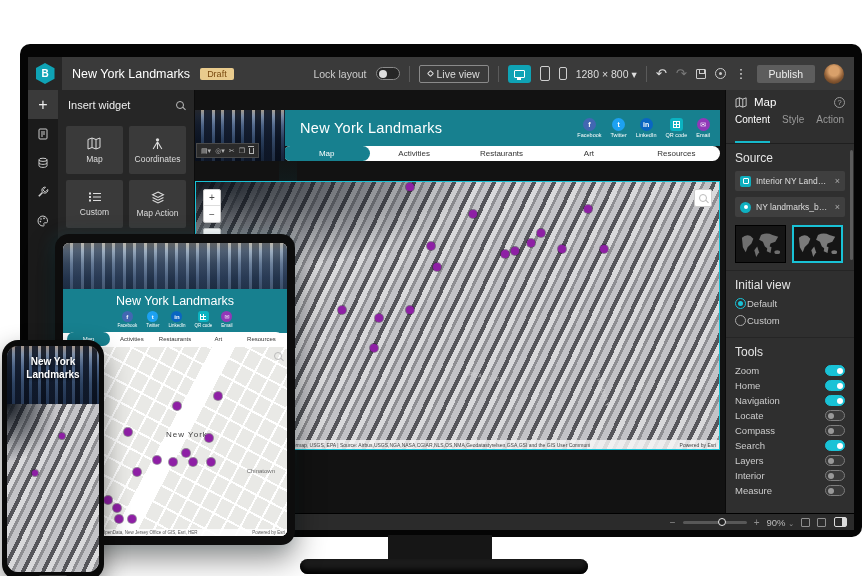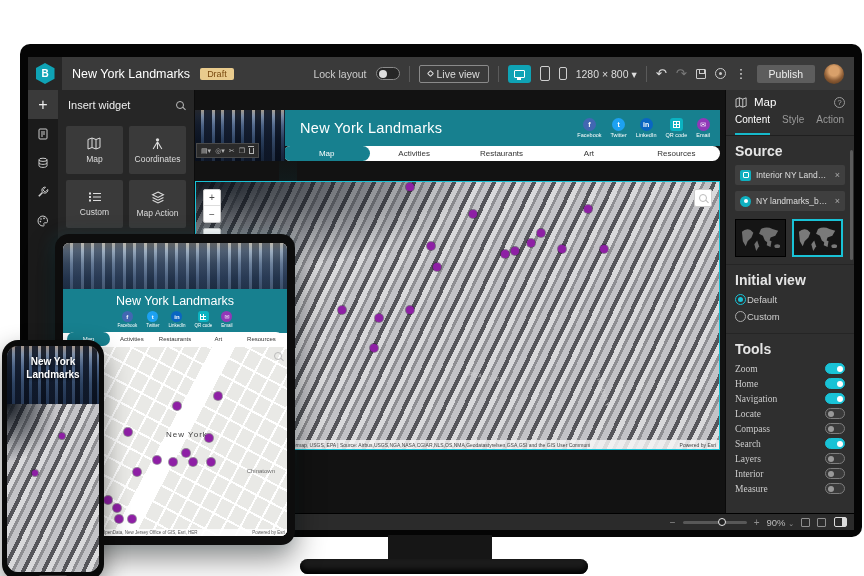--- a/index.html
+++ b/index.html
@@ -117,41 +117,41 @@
   .attrib{position:absolute;left:0;right:0;bottom:0;height:9px;background:rgba(245,245,245,.85);display:flex;align-items:center;z-index:2;}
   .attrib .atext{font-size:5px;color:#444;white-space:nowrap;overflow:hidden;flex:1;padding-left:3px;}
   .attrib .pwr{font-size:5px;color:#444;padding:0 3px;white-space:nowrap;}
 
   
   .rpanel{width:129px;background:#2f2f2f;border-left:1px solid #0a0a0a;position:relative;color:#ccc;}
   .rp-head{display:flex;align-items:center;gap:6px;padding:6px 9px 4px 9px;}
   .rp-title{color:#fff;font-size:11.5px;}
   .help-ic{margin-left:auto;width:11px;height:11px;border:1px solid #999;border-radius:50%;color:#aaa;font-size:7.5px;display:flex;align-items:center;justify-content:center;}
   .rp-tabs{display:flex;gap:12px;padding:2px 9px 0 9px;border-bottom:1px solid #1f1f1f;}
-  .rp-tab{font-size:10px;color:#999;padding-bottom:8px;border-bottom:2px solid transparent;text-align:center;}
+  .rp-tab{font-size:10px;color:#999;padding-bottom:16px;border-bottom:2px solid transparent;text-align:center;}
   .rp-tab.active{color:#fff;border-bottom-color:#16b9cb;}
   .rp-sec{padding:7px 9px 5px 9px;border-bottom:1px solid #252525;}
-  .rp-h{font-size:14px;color:#e5e5e5;margin-bottom:4px;font-weight:bold;}
+  .rp-h{font-size:12px;color:#e5e5e5;margin-bottom:4px;}
   .rp-desc{font-size:8.5px;color:#9a9a9a;line-height:1.35;}
   .srcitem{height:20px;background:#3f3f3f;border-radius:2px;display:flex;align-items:center;gap:5px;padding:0 5px;margin-top:6px;}
   .srcitem .slbl{flex:1;font-size:8.5px;color:#ddd;white-space:nowrap;overflow:hidden;text-overflow:ellipsis;}
   .srcitem .x{font-size:9px;color:#aaa;}
   .src-ic-sq{width:11px;height:11px;border-radius:2px;background:#0fb0c0;position:relative;flex:none;}
   .src-ic-sq::after{content:"";position:absolute;inset:2.5px;border:1px solid #fff;border-radius:1px;}
   .src-ic-ci{width:11px;height:11px;border-radius:50%;background:#0fb0c0;position:relative;flex:none;}
   .src-ic-ci::after{content:"";position:absolute;inset:3.5px;border-radius:50%;background:#fff;}
   .thumbrow{display:flex;gap:6px;margin-top:8px;margin-bottom:2px;}
   .thumb{width:51px;height:38px;background:#151515;border:1px solid #000;display:flex;align-items:center;justify-content:center;}
   .thumb.sel{border:2px solid #19c2d6;}
   .radio-row{display:flex;align-items:center;gap:1px;margin:6px 0;}
   .radio{width:11px;height:11px;border-radius:50%;border:1.3px solid #aaa;position:relative;flex:none;}
   .radio.sel{border-color:#19c2d6;}
   .radio.sel::after{content:"";position:absolute;inset:2px;border-radius:50%;background:#19c2d6;}
   .radio-lb{font-size:9.5px;color:#ccc;}
-  .tool-row{display:flex;align-items:center;justify-content:space-between;height:15px;font-family:Liberation Serif, serif;}
+  .tool-row{display:flex;align-items:center;justify-content:space-between;height:15px;}
   .tool-lb{font-size:9.5px;color:#ccc;}
   .toggle{width:20px;height:11px;border-radius:6px;background:#3a3a3a;border:1px solid #7d7d7d;position:relative;flex:none;}
   .toggle::after{content:"";position:absolute;left:1.5px;top:1.5px;width:6px;height:6px;border-radius:50%;background:#999;}
   .toggle.on{background:#19c2d6;border-color:#19c2d6;}
   .toggle.on::after{left:auto;right:1.5px;background:#fff;}
   .rp-scroll{position:absolute;right:1px;top:60px;width:3px;height:110px;background:#5c5c5c;border-radius:2px;}
 
   
   .statusbar{position:absolute;left:0;right:0;bottom:0;height:17px;background:#2b2b2b;border-top:1px solid #000;display:flex;align-items:center;}
   .sb-right{margin-left:auto;display:flex;align-items:center;gap:7px;padding-right:28px;}

